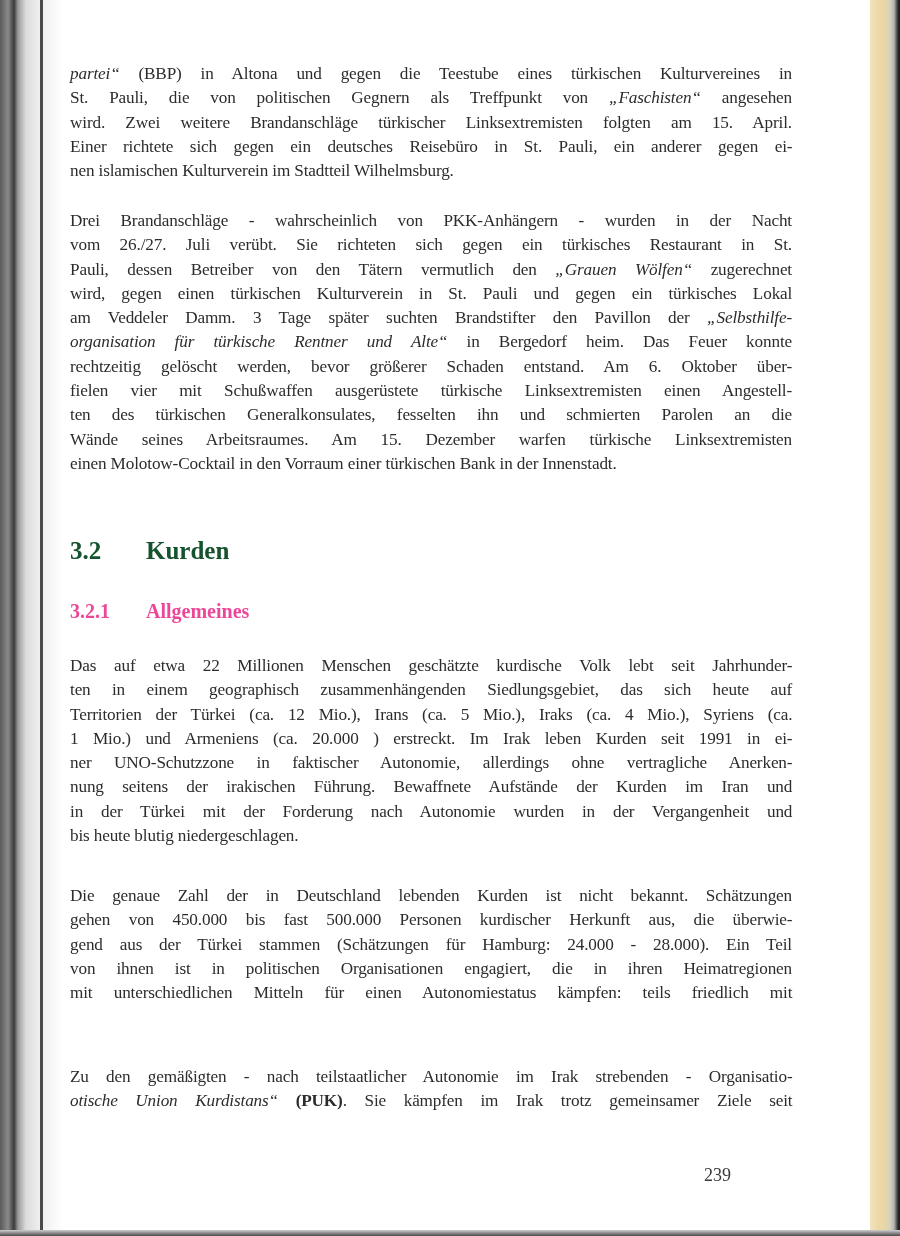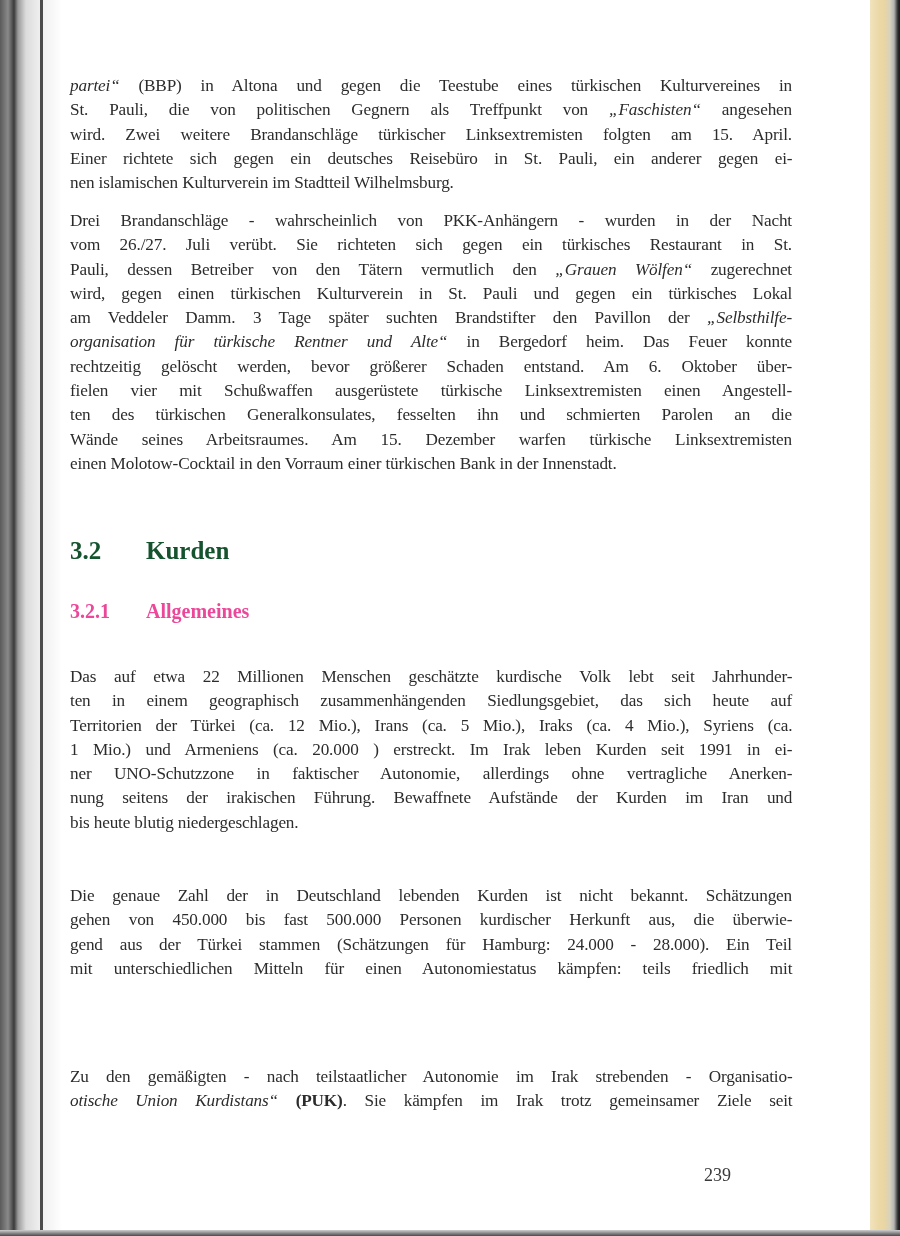--- a/index.html
+++ b/index.html
@@ -51,21 +51,21 @@
   }
 </style>
 </head>
 <body>
 
 <div class="gutter"></div>
 <div class="gutter-line"></div>
 <div class="page-edge"></div>
 <div class="bottom-edge"></div>
 
-<div class="text-block" style="top:62px;margin-top:12px;">
+<div class="text-block" style="top:62px;">
   <span class="line" style="display: block; width: 722px; word-spacing: 14.7273px;"><span class="it">partei“</span><span> (BBP) in Altona und gegen die Teestube eines türkischen Kulturvereines in</span></span>
   <span class="line" style="display: block; width: 722px; word-spacing: 16.8px;"><span>St. Pauli, die von politischen Gegnern als Treffpunkt von </span><span class="it">„Faschisten“</span><span> angesehen</span></span>
   <span class="line" style="display: block; width: 722px; word-spacing: 16.1111px;">wird. Zwei weitere Brandanschläge türkischer Linksextremisten folgten am 15. April.</span>
   <span class="line" style="display: block; width: 722px; word-spacing: 12.3846px;">Einer richtete sich gegen ein deutsches Reisebüro in St. Pauli, ein anderer gegen ei-</span>
   <span class="line last">nen islamischen Kulturverein im Stadtteil Wilhelmsburg.</span>
 </div>
 
 <div class="text-block" style="top:209px;">
   <span class="line" style="display: block; width: 722px; word-spacing: 16.4px;">Drei Brandanschläge - wahrscheinlich von PKK-Anhängern - wurden in der Nacht</span>
   <span class="line" style="display: block; width: 722px; word-spacing: 15.3333px;">vom 26./27. Juli verübt. Sie richteten sich gegen ein türkisches Restaurant in St.</span>
@@ -81,34 +81,36 @@
 </div>
 
 <div class="h2">
   <span class="num">3.2</span><span>Kurden</span>
 </div>
 
 <div class="h3">
   <span class="num">3.2.1</span><span>Allgemeines</span>
 </div>
 
-<div class="text-block" style="top:654px;margin-top:11px;">
+<div class="text-block" style="top:654px;">
   <span class="line" style="display: block; width: 722px; word-spacing: 13.5455px;">Das auf etwa 22 Millionen Menschen geschätzte kurdische Volk lebt seit Jahrhunder-</span>
   <span class="line" style="display: block; width: 722px; word-spacing: 17.2222px;">ten in einem geographisch zusammenhängenden Siedlungsgebiet, das sich heute auf</span>
   <span class="line" style="display: block; width: 722px; word-spacing: 9.73333px;">Territorien der Türkei (ca. 12 Mio.), Irans (ca. 5 Mio.), Iraks (ca. 4 Mio.), Syriens (ca.</span>
   <span class="line" style="display: block; width: 722px; word-spacing: 10.4px;">1 Mio.) und Armeniens (ca. 20.000 ) erstreckt. Im Irak leben Kurden seit 1991 in ei-</span>
   <span class="line" style="display: block; width: 722px; word-spacing: 18.375px;">ner UNO-Schutzzone in faktischer Autonomie, allerdings ohne vertragliche Anerken-</span>
   <span class="line" style="display: block; width: 722px; word-spacing: 14.2727px;">nung seitens der irakischen Führung. Bewaffnete Aufstände der Kurden im Iran und</span>
+  <span class="line" style="display: block; width: 722px; word-spacing: 13.75px;">in der Türkei mit der Forderung nach Autonomie wurden in der Vergangenheit und</span>
   <span class="line last">bis heute blutig niedergeschlagen.</span>
 </div>
 
 <div class="text-block" style="top:884px;">
   <span class="line" style="display: block; width: 722px; word-spacing: 13.6364px;">Die genaue Zahl der in Deutschland lebenden Kurden ist nicht bekannt. Schätzungen</span>
   <span class="line" style="display: block; width: 722px; word-spacing: 14.2727px;">gehen von 450.000 bis fast 500.000 Personen kurdischer Herkunft aus, die überwie-</span>
   <span class="line" style="display: block; width: 722px; word-spacing: 12.75px;">gend aus der Türkei stammen (Schätzungen für Hamburg: 24.000 - 28.000). Ein Teil</span>
+  <span class="line" style="display: block; width: 722px; word-spacing: 16.9px;">von ihnen ist in politischen Organisationen engagiert, die in ihren Heimatregionen</span>
   <span class="line" style="display: block; width: 722px; word-spacing: 17.1111px;">mit unterschiedlichen Mitteln für einen Autonomiestatus kämpfen: teils friedlich mit</span>
 </div>
 
 <div class="text-block" style="top:1065px;">
   <span class="line" style="display: block; width: 722px; word-spacing: 13.1818px;">Zu den gemäßigten - nach teilstaatlicher Autonomie im Irak strebenden - Organisatio-</span>
   <span class="line" style="display: block; width: 722px; word-spacing: 13.5455px;"><span class="it">otische Union Kurdistans“</span><span> </span><span class="bd">(PUK)</span><span>. Sie kämpfen im Irak trotz gemeinsamer Ziele seit</span></span>
 </div>
 
 <div class="page-number">239</div>
 

